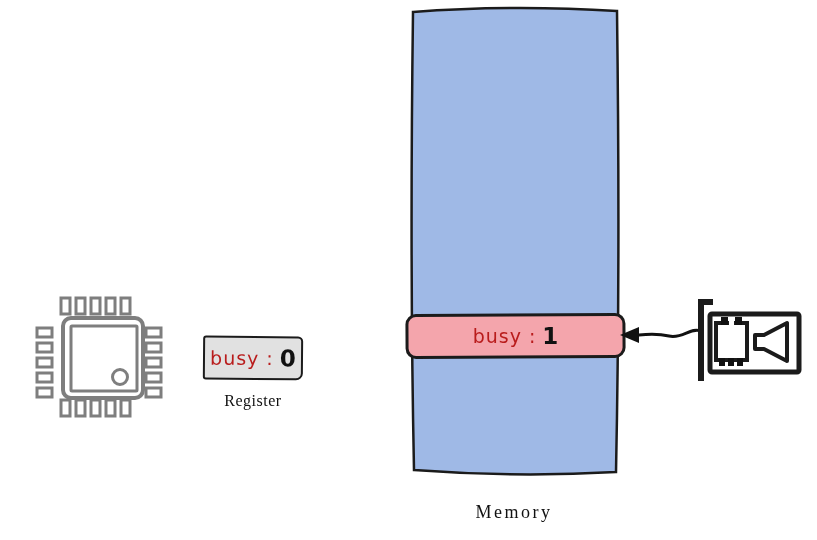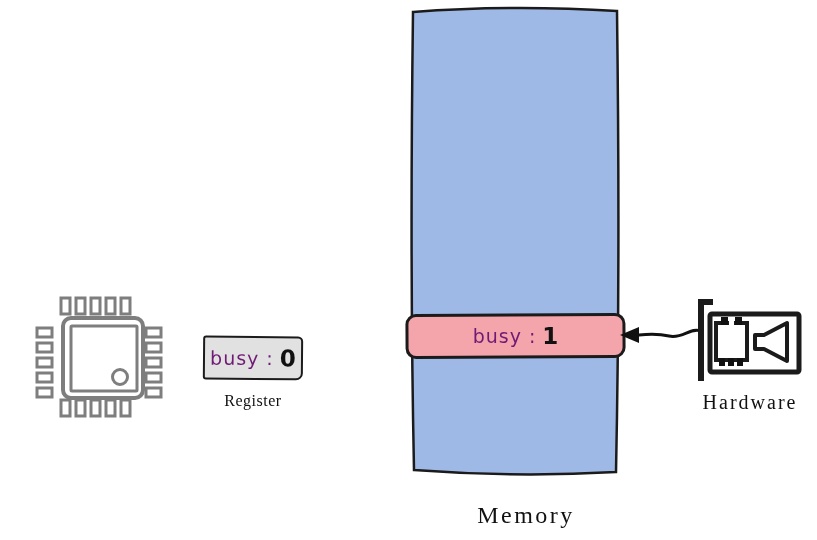--- a/index.html
+++ b/index.html
@@ -23,21 +23,21 @@
     border-radius: 3px 5px 7px 3px;
     transform: rotate(0.5deg);
     display: flex; align-items: center; justify-content: center;
     gap: 6px;
     box-sizing: border-box;
   }
 
   .busy-text {
     font-size: 19px;
     letter-spacing: 1px;
-    color: #701a75;
+    color: #b91c1c;
     white-space: nowrap;
   }
   .busy-value {
     font-size: 23px;
     font-weight: bold;
     color: #111111;
   }
 
   
   .band-text {
@@ -48,21 +48,21 @@
   }
 
   
   .caption {
     font-family: Liberation Serif, serif;
     color: #111111;
     white-space: nowrap;
     transform: translateX(-50%);
   }
   .caption.register-caption { left: 253px; top: 392px; font-size: 16px; letter-spacing: 0.5px; }
-  .caption.memory-caption   { left: 514px; top: 502px; font-size: 24px; letter-spacing: 2.5px; margin-left: 12px; }
+  .caption.memory-caption   { left: 514px; top: 502px; font-size: 18px; letter-spacing: 2.5px; }
   .caption.hardware-caption { left: 750px; top: 391px; font-size: 20px; letter-spacing: 2px; }
 
   svg { display: block; }
 </style>
 </head>
 <body>
 
 <div class="stage">
 
   <svg class="abs" style="left:33px; top:292px;" width="132" height="128" viewBox="0 0 132 128">
@@ -129,15 +129,14 @@
         <rect x="33" y="25" width="7" height="8" fill="#111111" stroke="none"></rect>
         <rect x="47" y="25" width="7" height="8" fill="#111111" stroke="none"></rect>
         <rect x="41" y="27" width="5" height="8" fill="#ffffff" stroke="none"></rect>
         <rect x="31" y="66" width="6" height="8" fill="#111111" stroke="none"></rect>
         <rect x="40" y="66" width="6" height="8" fill="#111111" stroke="none"></rect>
         <rect x="49" y="66" width="6" height="8" fill="#111111" stroke="none"></rect>
       </g>
       <path d="M 67 43 L 76 43 L 99 31 L 99 69 L 76 57 L 67 57 Z" fill="#ffffff" stroke-width="4" stroke-linejoin="round"></path>
     </g>
   </svg>
-  <div class="abs caption hardware-caption">Hardware</div>
 
 </div>
 
 </body></html>

